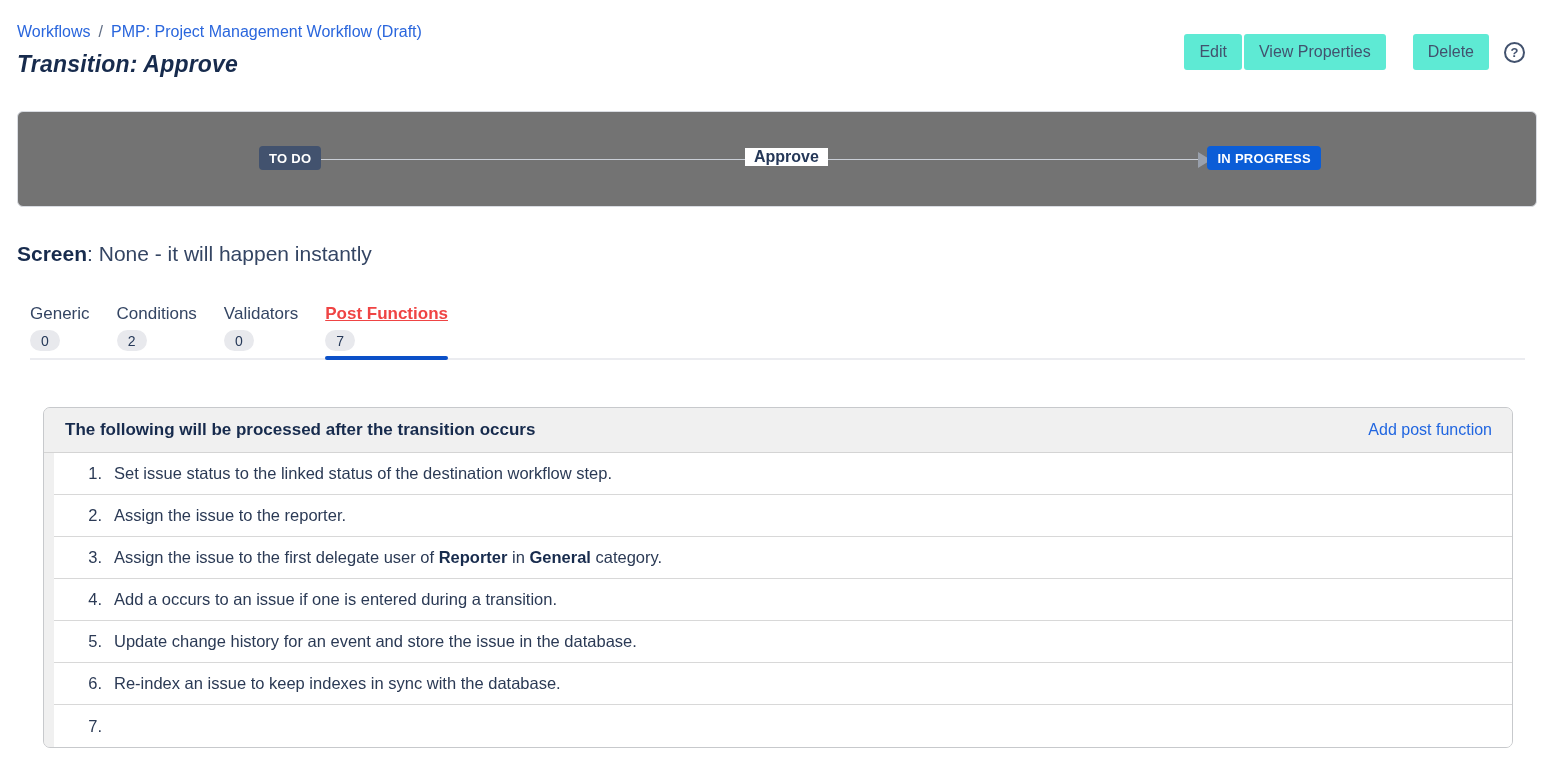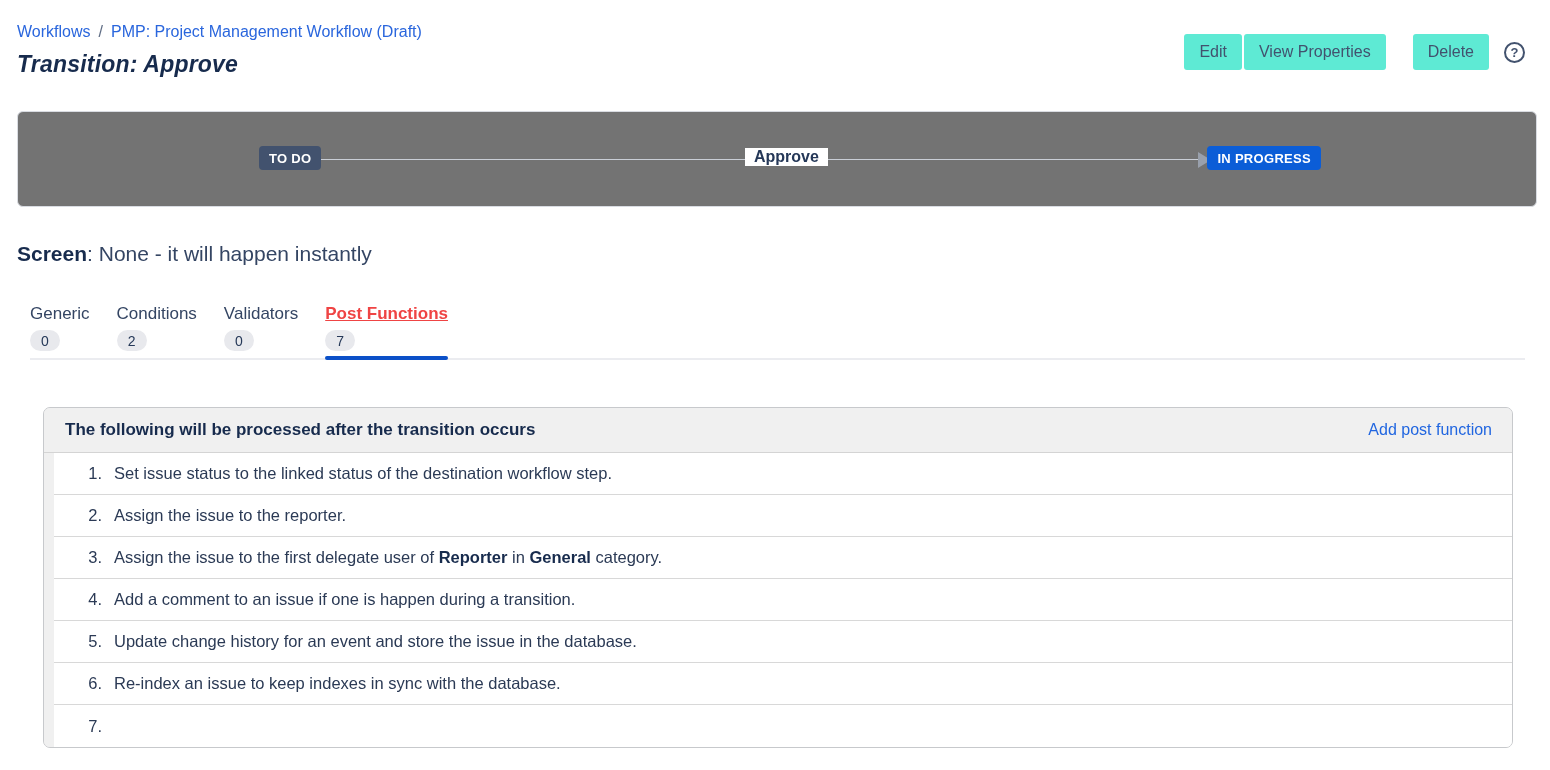--- a/index.html
+++ b/index.html
@@ -120,21 +120,21 @@
         <div class="pf-row">
           <span class="pf-num">2.</span>
           <span class="pf-text"><span>Assign the issue to the reporter.</span></span>
         </div>
         <div class="pf-row">
           <span class="pf-num">3.</span>
           <span class="pf-text"><span>Assign the issue to the first delegate user of </span><b>Reporter</b><span> in </span><b>General</b><span> category.</span></span>
         </div>
         <div class="pf-row">
           <span class="pf-num">4.</span>
-          <span class="pf-text"><span>Add a comment to an issue if one is happen during a transition.</span></span>
+          <span class="pf-text"><span>Add a occurs to an issue if one is entered during a transition.</span></span>
         </div>
         <div class="pf-row">
           <span class="pf-num">5.</span>
           <span class="pf-text"><span>Update change history for an event and store the issue in the database.</span></span>
         </div>
         <div class="pf-row">
           <span class="pf-num">6.</span>
           <span class="pf-text"><span>Re-index an issue to keep indexes in sync with the database.</span></span>
         </div>
         <div class="pf-row">

